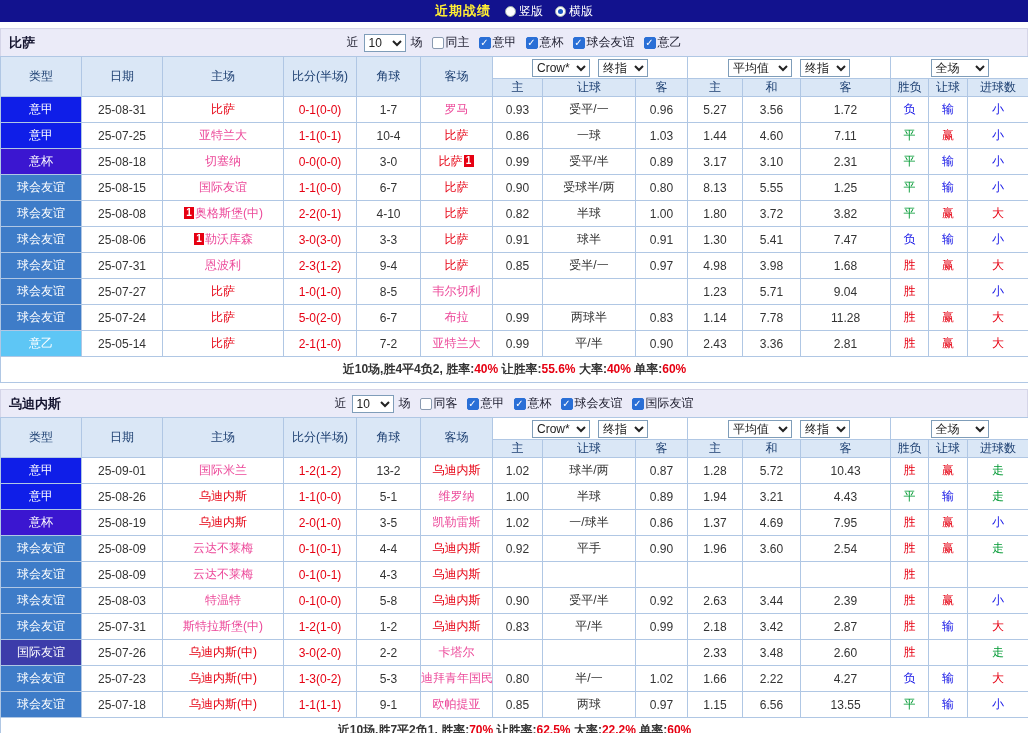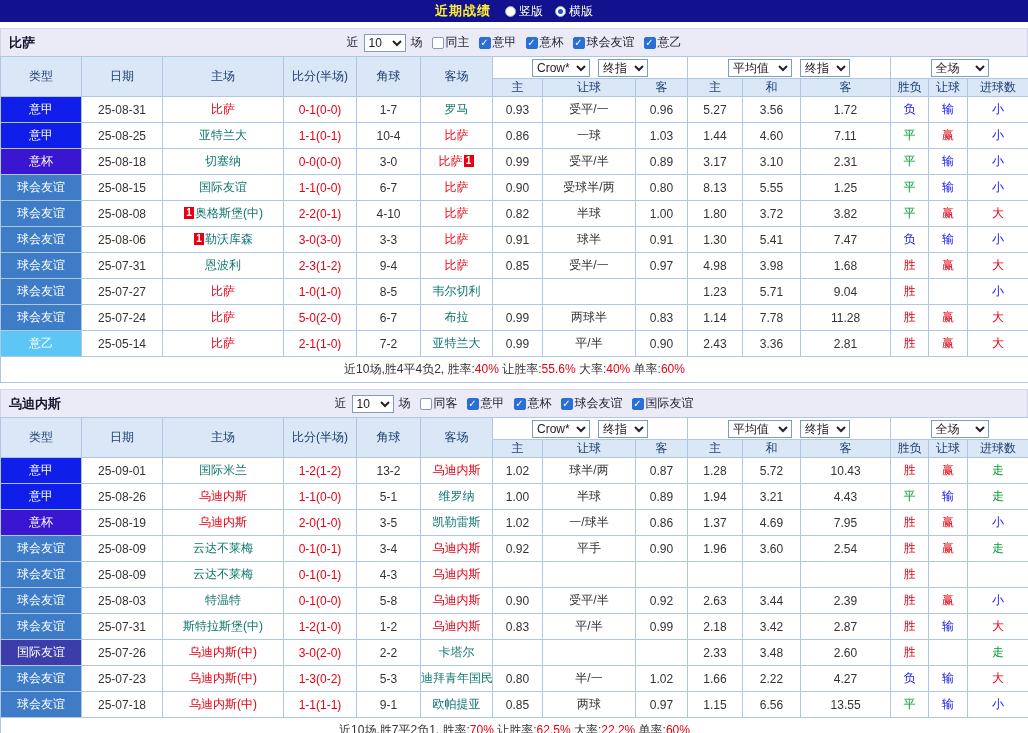--- a/index.html
+++ b/index.html
@@ -22,24 +22,24 @@
   .cb{width:12px;height:12px;border:1px solid #8a9ab0;background:#fff;display:inline-flex;align-items:center;justify-content:center;font-size:10px;line-height:1;color:#fff;border-radius:2px;}
   .cb.on{background:#2a6fd6;border-color:#2a6fd6;}
   table{border-collapse:collapse;table-layout:fixed;width:1028px;}
   th,td{border:1px solid #b0c7e4;text-align:center;padding:0;overflow:hidden;white-space:nowrap;}
   thead th{background:#dae7f6;color:#1c3f71;font-weight:normal;}
   tr.sel-row th.selcell{background:#fff;height:22px;}
   tr.sub-row th{height:17px;}
   tbody td{height:26px;color:#333;}
   .type-cell{color:#fff;}
   .score{color:#e60012;}
-  .team{color:#0f766e;cursor:pointer;}
+  .team{color:#ec4899;cursor:pointer;}
   .team.focus{color:#e60012;}
   .badge{display:inline-block;min-width:10px;height:12px;line-height:12px;background:#e60012;color:#fff;font-size:10px;font-weight:bold;padding:0 1px;margin:0 1px;vertical-align:1px;}
-  .summary{height:26px;color:#333;}
+  .summary{height:26px;color:#333;font-weight:bold;}
 </style>
 </head>
 <body>
 
 <div class="topbar">
   <span class="title">近期战绩</span>
   <span class="radios" id="layout-radios">
       <label class="radio">
         <span class="rdot"></span>
         <span class="rlabel">竖版</span>
@@ -136,21 +136,21 @@
             <td class="odds">0.96</td>
             <td class="odds">5.27</td>
             <td class="odds">3.56</td>
             <td class="odds">1.72</td>
             <td class="res" style="color: rgb(20, 20, 230);">负</td>
             <td class="res" style="color: rgb(20, 20, 230);">输</td>
             <td class="res" style="color: rgb(20, 20, 230);">小</td>
           </tr>
           <tr>
             <td class="type-cell" style="background: rgb(15, 30, 232);">意甲</td>
-            <td class="date">25-08-25</td>
+            <td class="date">25-07-25</td>
             <td class="teamcell"><span class="team">亚特兰大</span></td>
             <td class="score">1-1(0-1)</td>
             <td class="corner">10-4</td>
             <td class="teamcell"><span class="team focus">比萨</span></td>
             <td class="odds">0.86</td>
             <td class="odds">一球</td>
             <td class="odds">1.03</td>
             <td class="odds">1.44</td>
             <td class="odds">4.60</td>
             <td class="odds">7.11</td>
@@ -421,21 +421,21 @@
             <td class="odds">7.95</td>
             <td class="res" style="color: rgb(230, 0, 18);">胜</td>
             <td class="res" style="color: rgb(230, 0, 18);">赢</td>
             <td class="res" style="color: rgb(20, 20, 230);">小</td>
           </tr>
           <tr>
             <td class="type-cell" style="background: rgb(62, 124, 200);">球会友谊</td>
             <td class="date">25-08-09</td>
             <td class="teamcell"><span class="team">云达不莱梅</span></td>
             <td class="score">0-1(0-1)</td>
-            <td class="corner">3-4</td>
+            <td class="corner">4-4</td>
             <td class="teamcell"><span class="team focus">乌迪内斯</span></td>
             <td class="odds">0.92</td>
             <td class="odds">平手</td>
             <td class="odds">0.90</td>
             <td class="odds">1.96</td>
             <td class="odds">3.60</td>
             <td class="odds">2.54</td>
             <td class="res" style="color: rgb(230, 0, 18);">胜</td>
             <td class="res" style="color: rgb(230, 0, 18);">赢</td>
             <td class="res" style="color: rgb(0, 153, 51);">走</td>

